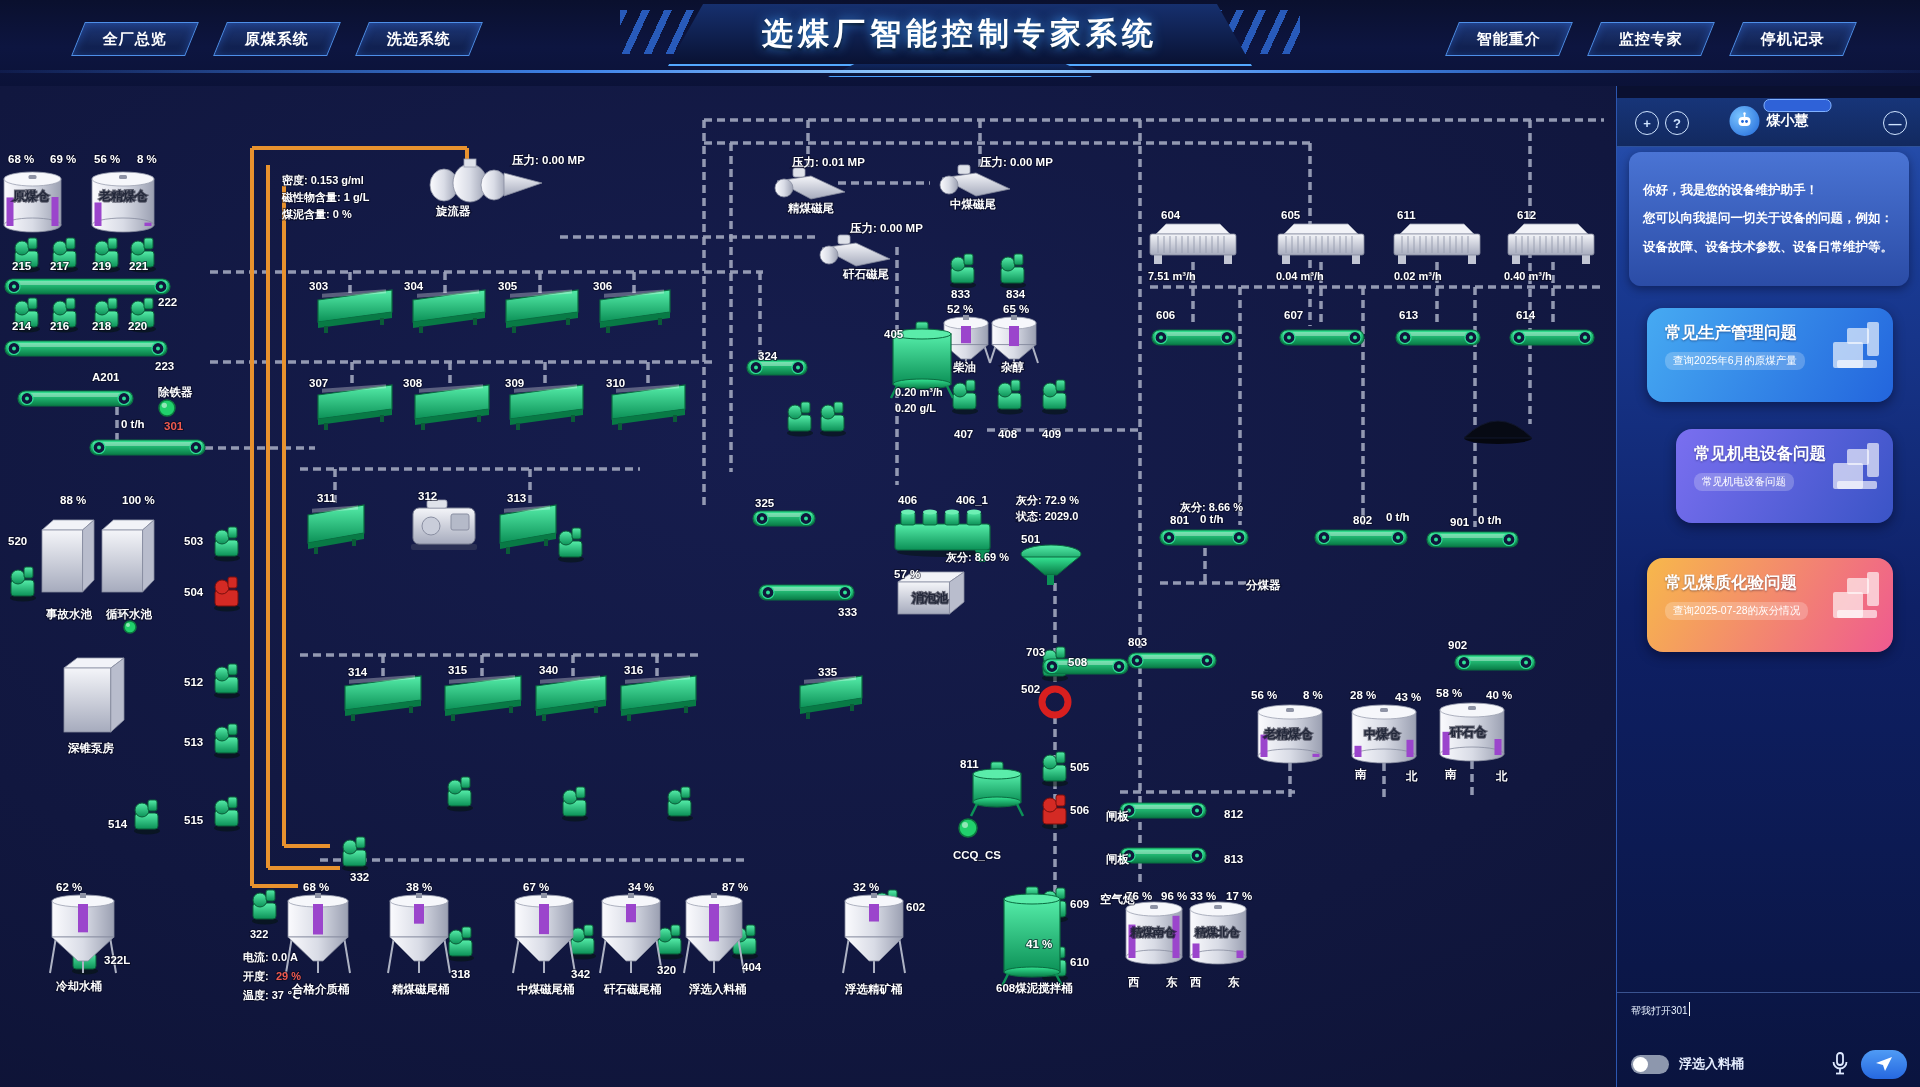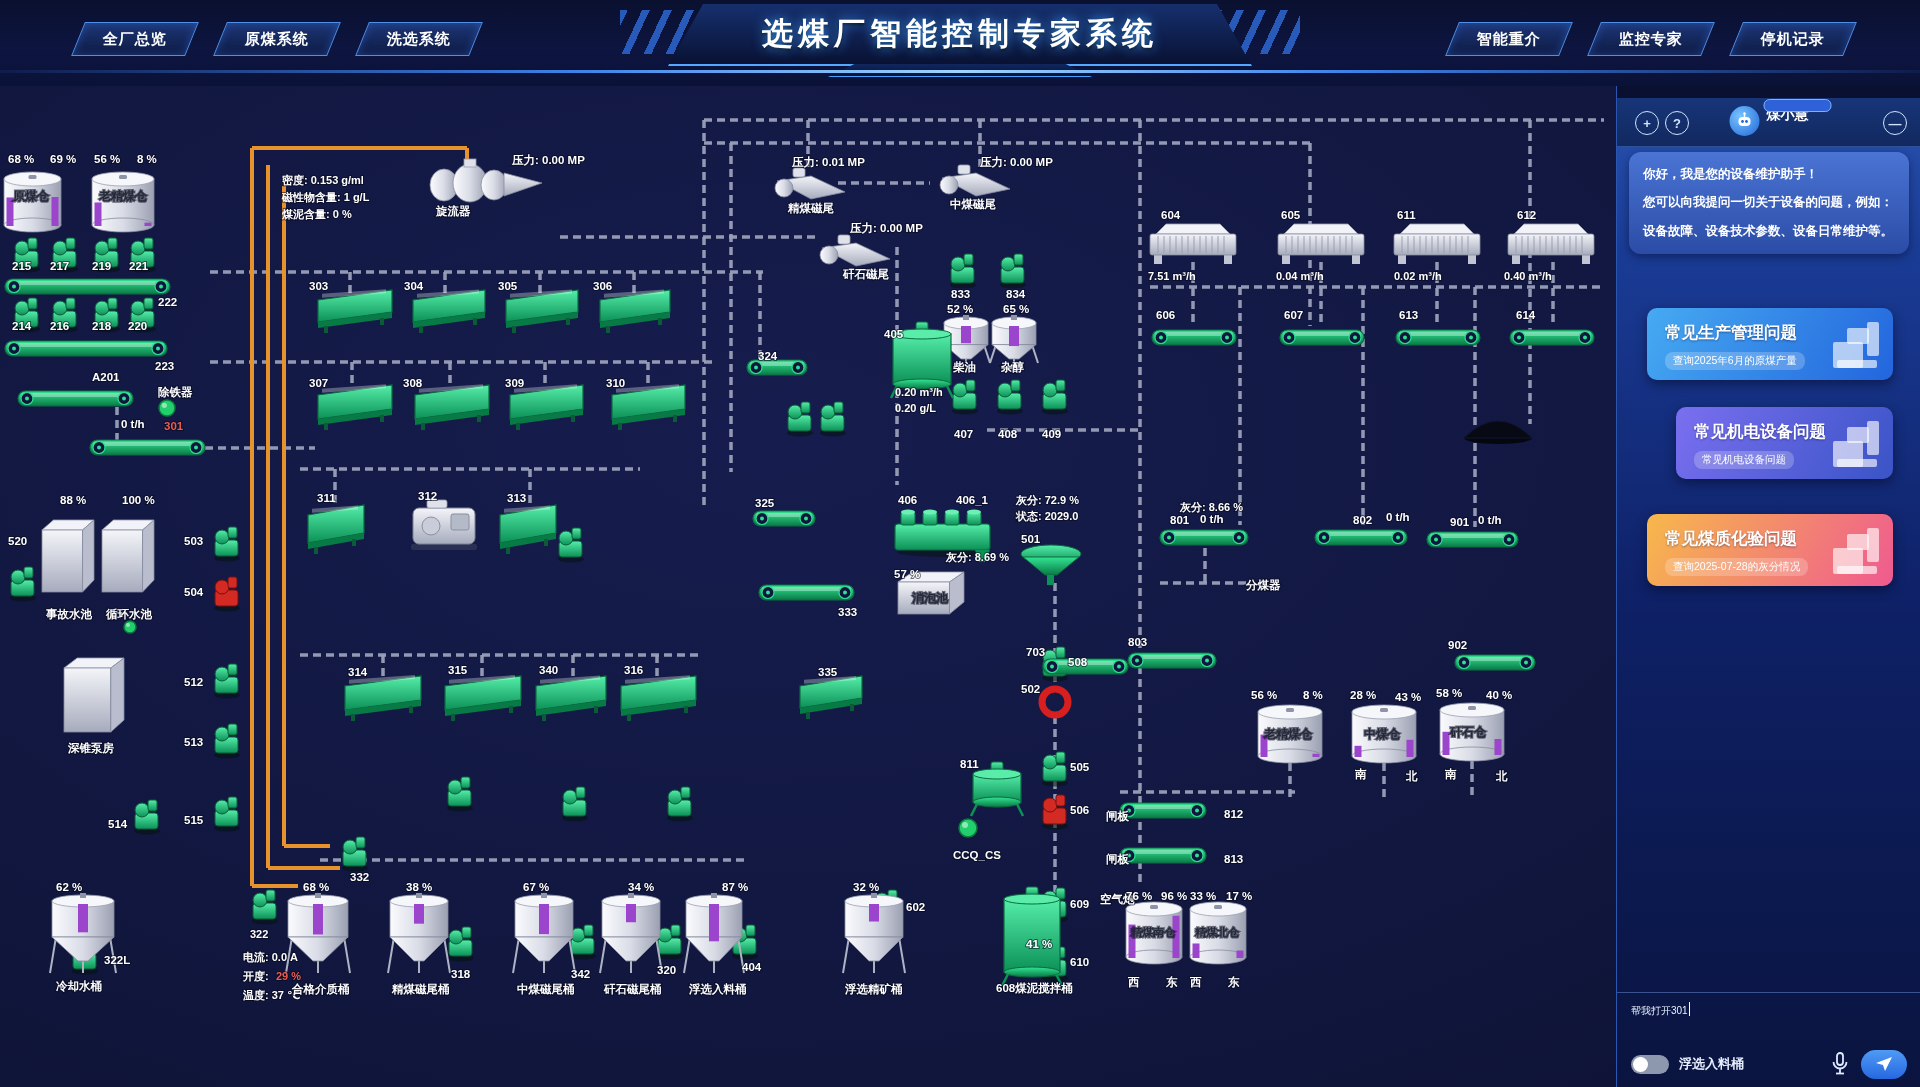--- a/index.html
+++ b/index.html
@@ -35,32 +35,32 @@
   .w{fill:#ffffff}.d{fill:#23283a;stroke:none}.r{fill:#ef5a4e}
   
   #chat{position:absolute;left:1616px;top:86px;width:304px;height:1001px;z-index:6;
     background:linear-gradient(180deg,#2b55b4 0%,#1a3c96 16%,#0e2066 52%,#0a143f 100%);
     border-left:1px solid #2c57b0;}
   #chat .topstrip{position:absolute;left:0;top:0;width:100%;height:12px;background:#0a1030;}
   .chat-head{position:absolute;left:0;top:12px;width:100%;height:48px;
     background:linear-gradient(180deg,#173579,#12295f);border-bottom:1px solid rgba(120,170,255,.25);}
   .cicon{position:absolute;top:13px;width:22px;height:22px;border:1.6px solid #cfe4ff;border-radius:50%;
     color:#cfe4ff;font-size:13px;display:flex;align-items:center;justify-content:center;cursor:pointer;font-weight:bold;}
-  .assistant{position:absolute;left:50%;top:8px;transform:translateX(-50%);display:flex;gap:7px;}
+  .assistant{position:absolute;left:50%;top:8px;transform:translateX(-50%);display:flex;align-items:center;gap:7px;}
   .badge-pill{position:absolute;left:34px;top:-7px;width:66px;height:11px;border-radius:6px;
     background:#2f62d8;border:1px solid #7fb0ff;}
   .avatar{width:30px;height:30px;border-radius:50%;background:radial-gradient(circle at 35% 35%,#79c4ff,#1f66d8);
     display:flex;align-items:center;justify-content:center;}
   .assistant b{font-size:14px;}
-  .bubble{position:absolute;left:12px;top:66px;width:252px;padding:13px 14px;border-radius:12px;
+  .bubble{position:absolute;left:12px;top:66px;width:252px;padding:29px 14px;border-radius:12px;
     background:linear-gradient(180deg,#4a74d4,#2b4ca6);box-shadow:0 3px 10px rgba(0,0,20,.4);}
   .bubble p{margin:0 0 9px 0;font-size:12.5px;font-weight:bold;line-height:1.55;}
   .bubble p:last-child{margin:0;}
   #chat-cards{position:absolute;left:30px;top:222px;width:246px;display:flex;flex-direction:column;gap:27px;}
-  .card{height:72px;border-radius:10px;position:relative;cursor:pointer;box-shadow:0 4px 12px rgba(0,0,20,.45);overflow:hidden;}
+  .card{height:94px;border-radius:16px;position:relative;cursor:pointer;box-shadow:0 4px 12px rgba(0,0,20,.45);overflow:hidden;}
   .card .t{position:absolute;left:18px;top:14px;font-size:16.5px;font-weight:bold;color:#fff;text-shadow:0 1px 2px rgba(0,0,40,.4);}
   .card .s{position:absolute;left:18px;top:44px;font-size:10.5px;color:#fff;
     background:rgba(255,255,255,.22);padding:2px 8px;border-radius:8px;}
   .card .ic{position:absolute;right:8px;top:8px;width:58px;height:58px;}
   .card .ic i{position:absolute;background:rgba(255,255,255,.85);border-radius:2px;}
   .chat-sep{position:absolute;left:0;top:906px;width:100%;height:1px;background:rgba(130,175,255,.4);}
   .chat-input{position:absolute;left:14px;top:916px;width:270px;height:40px;font-size:10px;color:#e8f1ff;cursor:text;}
   .caret{display:inline-block;width:1.5px;height:14px;background:#fff;margin-left:1px;vertical-align:-2px;
     animation:blink 1s steps(1) infinite;}
   @keyframes blink{50%{opacity:0}}

